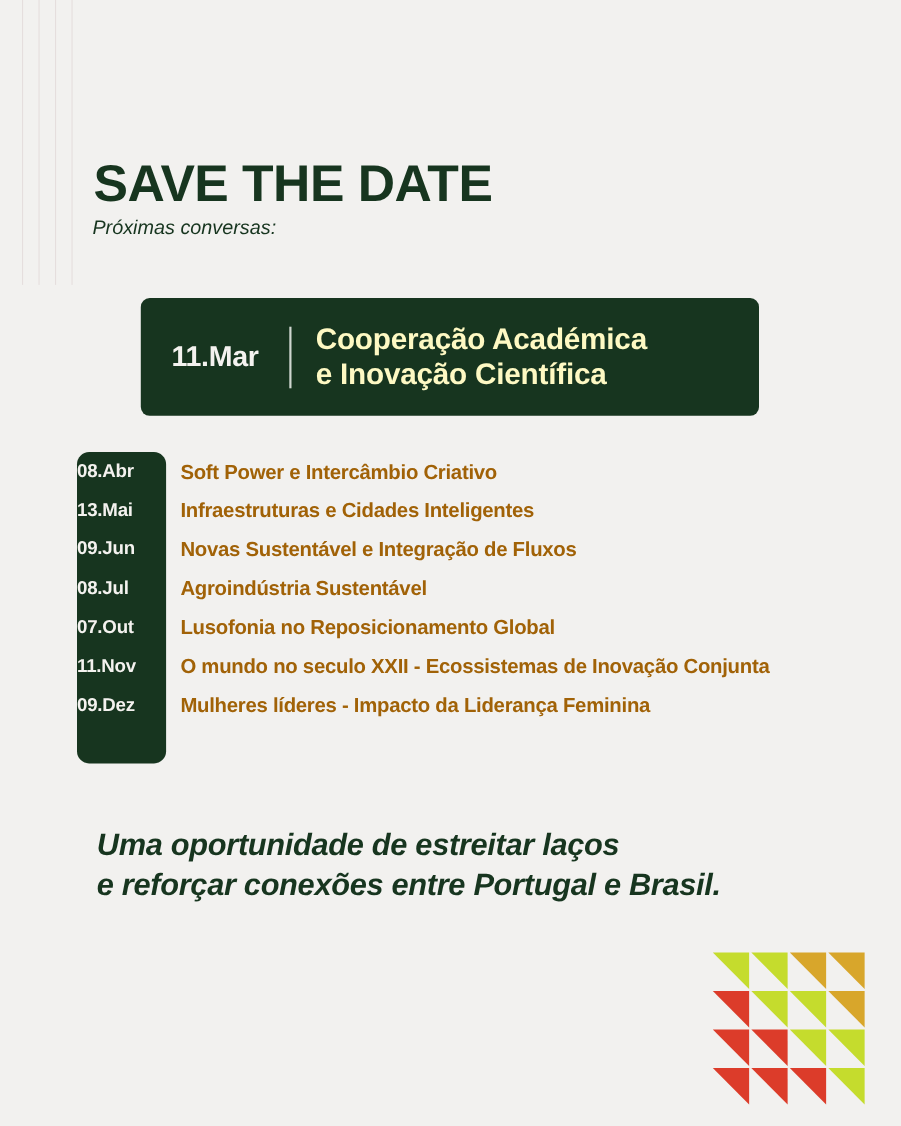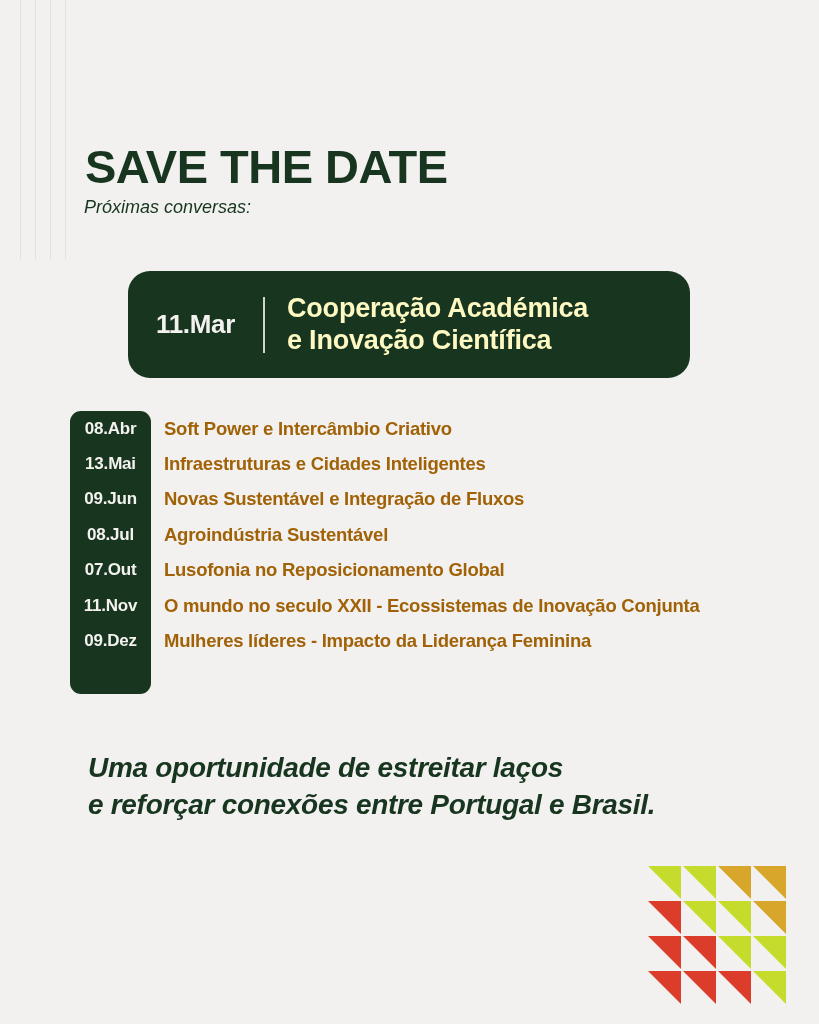--- a/index.html
+++ b/index.html
@@ -63,21 +63,21 @@
   }
 
   
   .featured-card {
     position: absolute;
     left: 128px;
     top: 271px;
     width: 562px;
     height: 107px;
     background: #17351f;
-    border-radius: 22px;
+    border-radius: 8px;
     display: flex;
     align-items: center;
     box-sizing: border-box;
   }
   .featured-date {
     color: #f4f2ef;
     font-size: 26px;
     font-weight: bold;
     width: 135px;
     text-align: center;
@@ -119,21 +119,20 @@
     position: relative;
     height: 35.4px;
     display: flex;
     align-items: center;
   }
   .row-date {
     position: relative;
     z-index: 2;
     flex: 0 0 81px;
     width: 81px;
-    text-align: center;
     color: #f4f2ef;
     font-size: 17px;
     font-weight: bold;
     letter-spacing: -0.2px;
   }
   .row-title {
     color: #a16207;
     font-size: 18.5px;
     font-weight: bold;
     padding-left: 13px;

